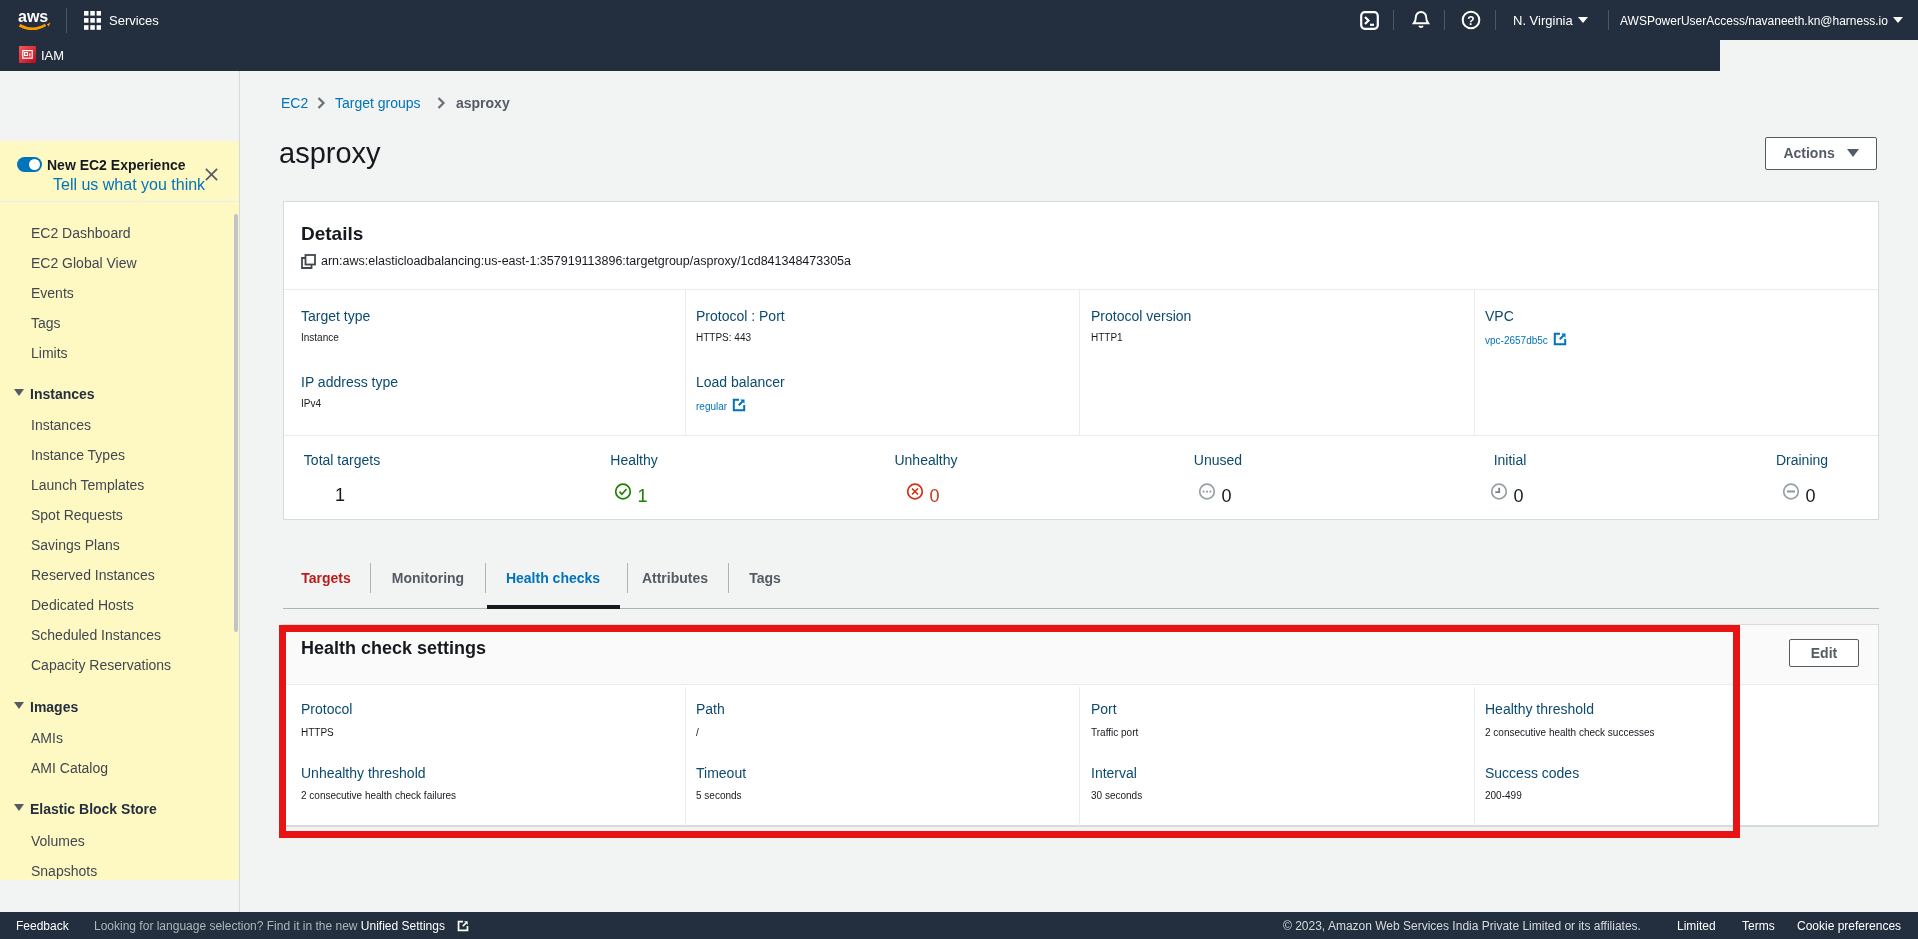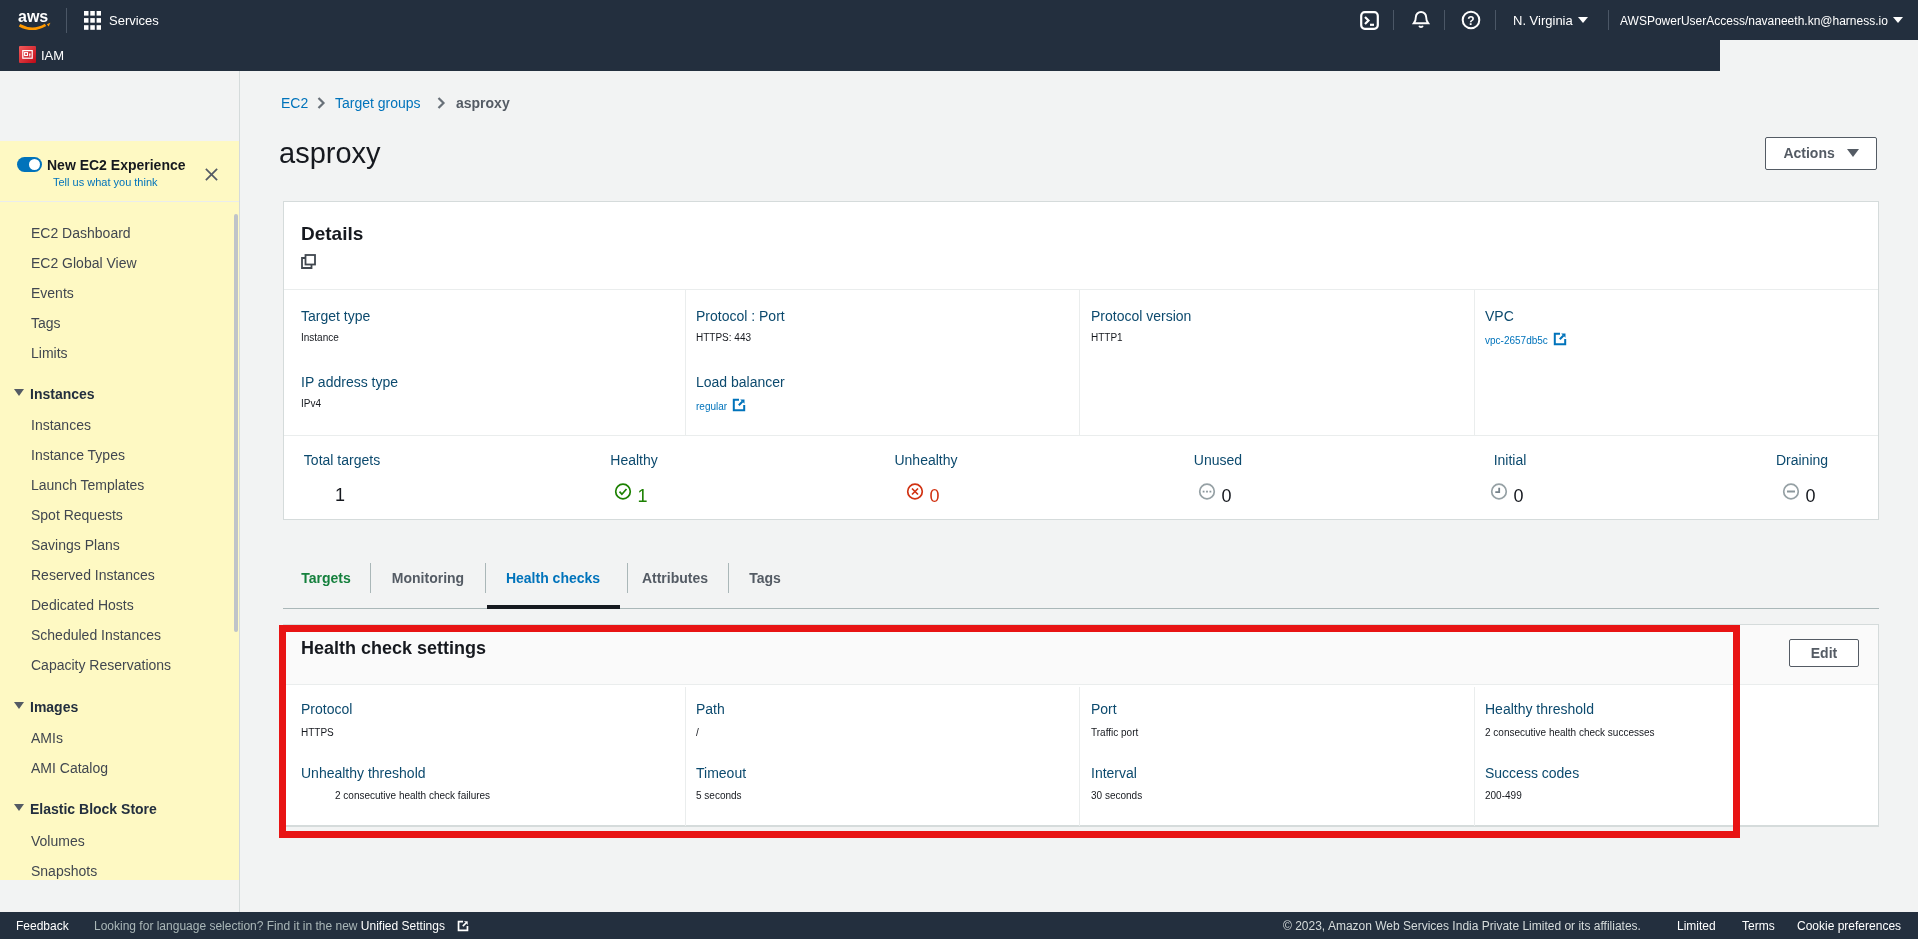--- a/index.html
+++ b/index.html
@@ -112,21 +112,21 @@
   <span class="navtxt" style="left:41px; top:8px; font-size:13px;">IAM</span>
 </div>
 
 <div id="sidebar">
   <div id="sidepanel">
 
     <div class="abs" style="left:17px; top:16px; width:25px; height:15px; background:#0073bb; border-radius:8px;">
       <div class="abs" style="right:2px; top:2px; width:11px; height:11px; background:#ffffff; border-radius:50%;"></div>
     </div>
     <span class="abs" style="left:47px; top:16px; font-size:14px; font-weight:bold; color:#16191f;">New EC2 Experience</span>
-    <span class="abs" style="left:53px; top:35px; font-size:11px; color:#0073bb;">Tell us what you think</span>
+    <span class="abs" style="left:53px; top:35px; font-size:16px; color:#0073bb;">Tell us what you think</span>
     <svg class="abs" style="left:204px; top:26px;" width="15" height="15" viewBox="0 0 16 16">
       <line x1="2" y1="2" x2="14" y2="14" stroke="#545b64" stroke-width="1.8"></line>
       <line x1="14" y1="2" x2="2" y2="14" stroke="#545b64" stroke-width="1.8"></line>
     </svg>
     <div class="abs" style="left:0; top:60px; width:239px; height:1px; background:#eaeded;"></div>
   </div>
   <div class="item" style="top:154px;">EC2 Dashboard</div>
   <div class="item" style="top:184px;">EC2 Global View</div>
   <div class="item" style="top:214px;">Events</div>
   <div class="item" style="top:244px;">Tags</div>
@@ -170,20 +170,21 @@
     <span style="display:inline-block; margin-left:8px; width:0; height:0; border-left:6px solid transparent; border-right:6px solid transparent; border-top:8px solid #545b64; vertical-align:1px;"></span>
   </div>
 
   <div class="card" style="left:43px; top:130px; width:1596px; height:319px;">
     <div class="cardhdr" style="position:absolute; left:0; top:0; width:100%; height:88px; background:#ffffff;">
       <div class="abs" style="left:17px; top:21px; font-size:19px; font-weight:bold;">Details</div>
       <svg class="abs" style="left:17px; top:52px;" width="15" height="15" viewBox="0 0 15 15">
         <rect x="4.5" y="1" width="9.5" height="9.5" stroke="#40474f" stroke-width="1.8" fill="none"></rect>
         <path d="M10.5 10.5 v3.5 H1 V4 h3.5" stroke="#40474f" stroke-width="1.8" fill="none"></path>
       </svg>
+      <span class="abs" style="left:37px; top:52px; font-size:12.5px; color:#16191f;">arn:aws:elasticloadbalancing:us-east-1:357919113896:targetgroup/asproxy/1cd841348473305a</span>
     </div>
 
     <div class="abs" style="left:401px; top:88px; width:1px; height:145px; background:#eaeded;"></div>
     <div class="abs" style="left:795px; top:88px; width:1px; height:145px; background:#eaeded;"></div>
     <div class="abs" style="left:1190px; top:88px; width:1px; height:145px; background:#eaeded;"></div>
     <div class="lbl abs" style="left:17px; top:106px;">Target type</div>
     <div class="val abs" style="left:17px; top:130px;">Instance</div>
     <div class="lbl abs" style="left:17px; top:172px;">IP address type</div>
     <div class="val abs" style="left:17px; top:196px;">IPv4</div>
     <div class="lbl abs" style="left:412px; top:106px;">Protocol : Port</div>
@@ -228,21 +229,21 @@
           <circle cx="8.5" cy="8.5" r="7.3" stroke="#96a1a5" stroke-width="1.7" fill="none"></circle>
           <path d="M8.7 4.8 V9.2 H4.8" stroke="#76828a" stroke-width="1.8" fill="none"></path>
         </svg>0</div>
     <div class="abs lbl" style="left:1518px; top:250px; transform:translateX(-50%);">Draining</div>
     <div class="abs val" style="left:1515px; top:281px; transform:translateX(-50%); font-size:18px;"><svg style="vertical-align:2px; margin-right:6px;" width="17" height="17" viewBox="0 0 17 17">
           <circle cx="8.5" cy="8.5" r="7.3" stroke="#96a1a5" stroke-width="1.7" fill="none"></circle>
           <line x1="4.5" y1="8.5" x2="12.5" y2="8.5" stroke="#8b979c" stroke-width="1.8"></line>
         </svg>0</div>
   </div>
 
-  <div class="tab" style="left:86px; color:#15803d;">Targets</div>
+  <div class="tab" style="left:86px; color:#b91c1c;">Targets</div>
   <div class="tabdiv" style="left:130px;"></div>
   <div class="tab" style="left:188px;">Monitoring</div>
   <div class="tabdiv" style="left:245px;"></div>
   <div class="tab" style="left:313px; color:#0073bb;">Health checks</div>
   <div class="tabdiv" style="left:387px;"></div>
   <div class="tab" style="left:435px;">Attributes</div>
   <div class="tabdiv" style="left:488px;"></div>
   <div class="tab" style="left:525px;">Tags</div>
   <div class="abs" style="left:43px; top:537px; width:1596px; height:1px; background:#aab7b8;"></div>
   <div class="abs" style="left:247px; top:534px; width:133px; height:4px; background:#16191f;"></div>
@@ -250,21 +251,21 @@
   <div class="card" style="left:43px; top:553px; width:1596px; height:203px; border-bottom:2px solid #d5dbdb;">
     <div class="cardhdr" style="position:absolute; left:0; top:0; width:100%; height:60px;">
       <div class="abs" style="left:17px; top:13px; font-size:18px; font-weight:bold;">Health check settings</div>
     </div>
     <div class="abs" style="left:401px; top:62px; width:1px; height:139px; background:#eaeded;"></div>
     <div class="abs" style="left:795px; top:62px; width:1px; height:139px; background:#eaeded;"></div>
     <div class="abs" style="left:1190px; top:62px; width:1px; height:139px; background:#eaeded;"></div>
     <div class="lbl abs" style="left:17px; top:76px;">Protocol</div>
     <div class="val abs" style="left:17px; top:102px;">HTTPS</div>
     <div class="lbl abs" style="left:17px; top:140px;">Unhealthy threshold</div>
-    <div class="val abs" style="left:17px; top:165px;margin-left:34px;">2 consecutive health check failures</div>
+    <div class="val abs" style="left:17px; top:165px;">2 consecutive health check failures</div>
     <div class="lbl abs" style="left:412px; top:76px;">Path</div>
     <div class="val abs" style="left:412px; top:102px;">/</div>
     <div class="lbl abs" style="left:412px; top:140px;">Timeout</div>
     <div class="val abs" style="left:412px; top:165px;">5 seconds</div>
     <div class="lbl abs" style="left:807px; top:76px;">Port</div>
     <div class="val abs" style="left:807px; top:102px;">Traffic port</div>
     <div class="lbl abs" style="left:807px; top:140px;">Interval</div>
     <div class="val abs" style="left:807px; top:165px;">30 seconds</div>
     <div class="lbl abs" style="left:1201px; top:76px;">Healthy threshold</div>
     <div class="val abs" style="left:1201px; top:102px;">2 consecutive health check successes</div>

